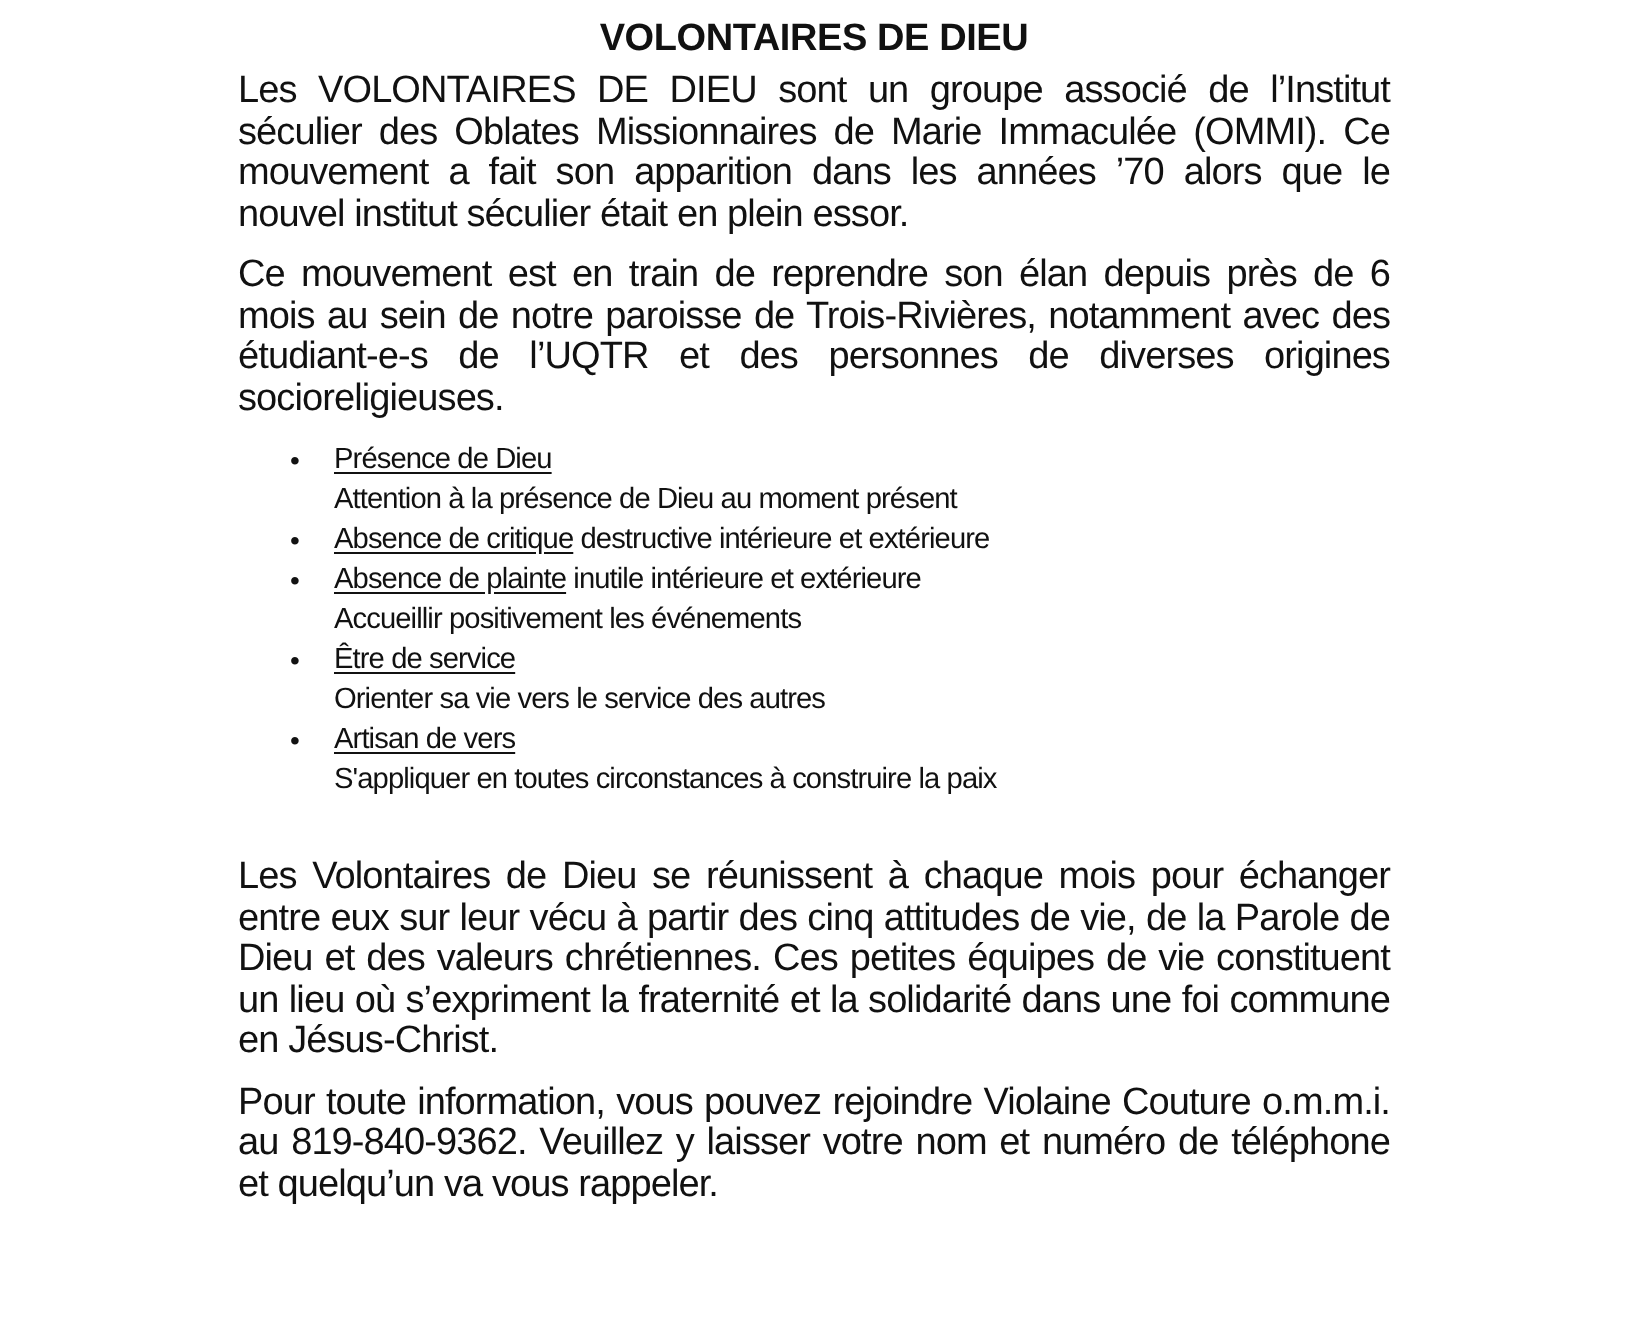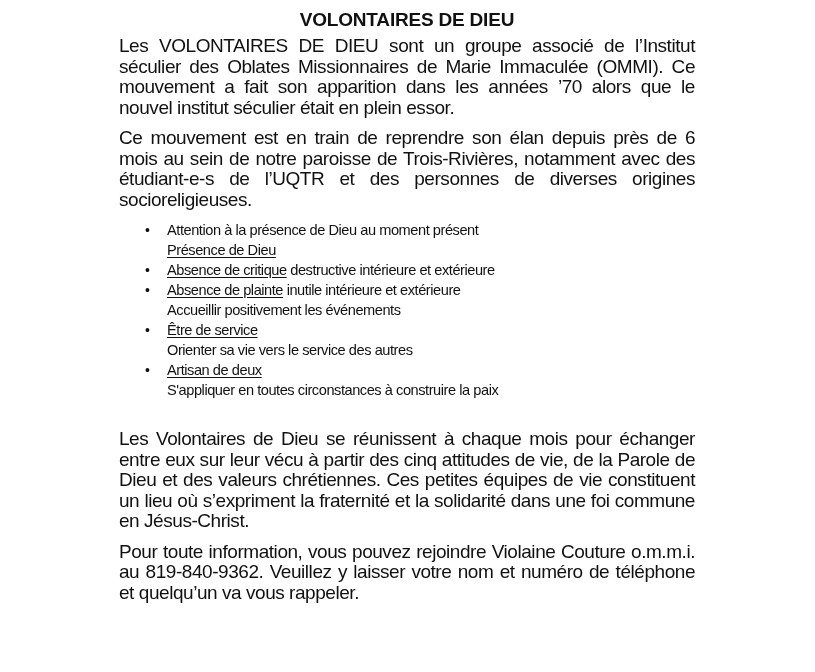--- a/index.html
+++ b/index.html
@@ -66,40 +66,40 @@
   <h1 class="title">VOLONTAIRES DE DIEU</h1>
 
   <p class="para">Les VOLONTAIRES DE DIEU sont un groupe associé de l’Institut séculier des Oblates Missionnaires de Marie Immaculée (OMMI). Ce mouvement a fait son apparition dans les années ’70 alors que le nouvel institut séculier était en plein essor.</p>
 
   <p class="para">Ce mouvement est en train de reprendre son élan depuis près de 6 mois au sein de notre paroisse de Trois-Rivières, notamment avec des étudiant-e-s de l’UQTR et des personnes de diverses origines socioreligieuses.</p>
 
 
   <ul class="list">
     <li class="list-item">
       <span class="bullet">•</span>
+      <div><span class="u">Présence de Dieu</span><span></span></div>
       <div>Attention à la présence de Dieu au moment présent</div>
-      <div><span class="u">Présence de Dieu</span><span></span></div>
     </li>
     <li class="list-item">
       <span class="bullet">•</span>
       <div><span class="u">Absence de critique</span><span> destructive intérieure et extérieure</span></div>
     </li>
     <li class="list-item">
       <span class="bullet">•</span>
       <div><span class="u">Absence de plainte</span><span> inutile intérieure et extérieure</span></div>
       <div>Accueillir positivement les événements</div>
     </li>
     <li class="list-item">
       <span class="bullet">•</span>
       <div><span class="u">Être de service</span><span></span></div>
       <div>Orienter sa vie vers le service des autres</div>
     </li>
     <li class="list-item">
       <span class="bullet">•</span>
-      <div><span class="u">Artisan de deux</span><span></span></div>
+      <div><span class="u">Artisan de vers</span><span></span></div>
       <div>S'appliquer en toutes circonstances à construire la paix</div>
     </li>
   </ul>
 
   <p class="para after-list">Les Volontaires de Dieu se réunissent à chaque mois pour échanger entre eux sur leur vécu à partir des cinq attitudes de vie, de la Parole de Dieu et des valeurs chrétiennes. Ces petites équipes de vie constituent un lieu où s’expriment la fraternité et la solidarité dans une foi commune en Jésus-Christ.</p>
 
   <p class="para">Pour toute information, vous pouvez rejoindre Violaine Couture o.m.m.i. au 819-840-9362. Veuillez y laisser votre nom et numéro de téléphone et quelqu’un va vous rappeler.</p>
 </div>
 
 </body></html>

